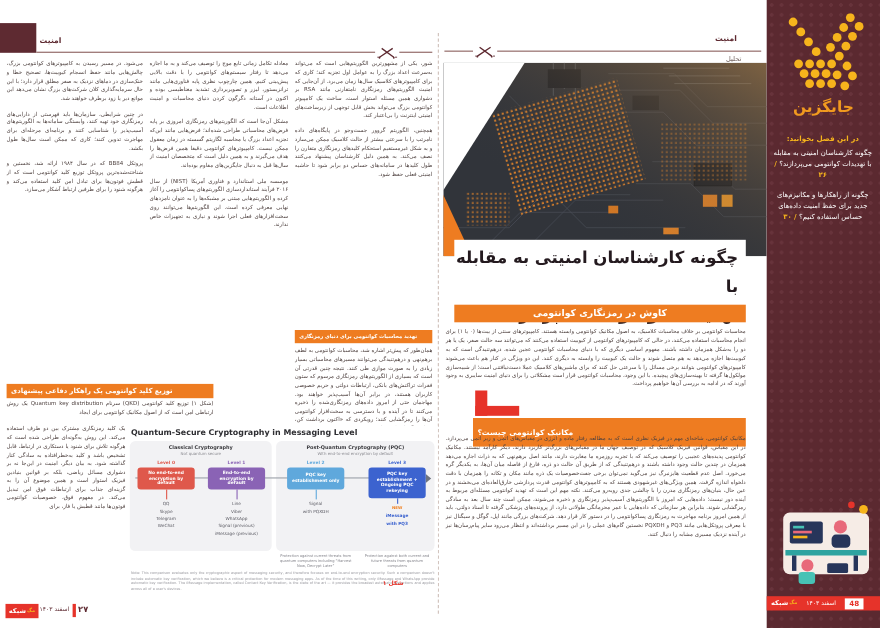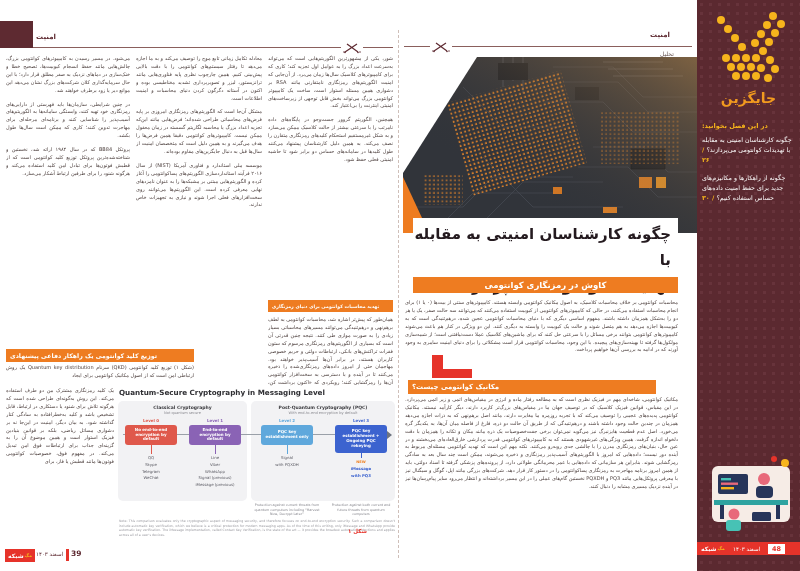--- a/index.html
+++ b/index.html
@@ -17,21 +17,21 @@
   .rule{height:1px;background:#8a5f5c;}
   .hchip{width:22px;height:15px;background:#fff;display:flex;align-items:center;justify-content:center;}
   .analysis{font-size:6px;color:#6b5a57;}
 
   
   .bodycol{font-size:5px;line-height:7.9px;color:#4e413f;overflow:hidden;}
   .orange-bar{background:#ee7c21;color:#fff;font-weight:bold;display:flex;align-items:center;
               justify-content:flex-end;padding:0 4px;box-sizing:border-box;}
   .qkd-bar{left:6px;top:349px;width:188px;height:13px;font-size:6.2px;}
   .sec2-bar{left:268px;top:300px;width:125px;height:12px;font-size:4.7px;}
-  .sec1-bar{left:408px;top:380px;width:248px;height:14px;font-size:7px;}
+  .sec1-bar{left:430px;top:380px;width:248px;height:26px;font-size:7px;}
 
   
   .headline-card{left:413px;top:218px;width:265px;height:58px;background:#fff;box-sizing:border-box;
                  padding:3px 7px 0 0;text-align:right;}
   .headline-card .h1{font-size:15px;line-height:26px;font-weight:bold;color:#241a1f;}
   .subtitle-band{left:413px;top:277px;width:265px;height:16px;background:#ee7c21;color:#fff;
                  font-weight:bold;font-size:8.5px;line-height:16px;text-align:center;}
   .redL{left:432px;top:355px;width:40px;height:23px;border-left:11px solid #e6332a;
         border-bottom:9px solid #e6332a;box-sizing:border-box;}
 
@@ -62,21 +62,21 @@
   .c-l0{background:#df584b;} .t-l0{color:#df584b;}
   .c-l1{background:#8a63b5;} .t-l1{color:#8a63b5;}
   .c-l2{background:#5fa8dc;} .t-l2{color:#5fa8dc;}
   .c-l3{background:#3c63cf;} .t-l3{color:#3c63cf;}
 
   
   .sidebar{left:697px;top:0;width:103px;height:571px;background:#5b2930;
            background-image:radial-gradient(#67333b 1.6px, rgba(0,0,0,0) 1.7px);
            background-size:9px 9px;}
   .side-title{left:697px;top:90px;width:103px;text-align:center;font-size:14px;font-weight:bold;color:#f19a1f;}
-  .toc{left:702px;top:122px;width:92px;text-align:left;}
+  .toc{left:702px;top:122px;width:92px;text-align:center;}
   .toc-title{color:#f6b41c;font-weight:bold;font-size:6.5px;margin-bottom:5px;}
   .toc-item{color:#ffffff;font-size:6.3px;line-height:10px;margin-bottom:8px;}
   .toc-item .pg{color:#f6b41c;font-weight:bold;}
 
   
   .logo-box{left:5px;top:549px;width:30px;height:13px;background:#e6332a;color:#fff;
             display:flex;align-items:center;justify-content:center;font-size:6px;font-weight:bold;}
   .logo-accent{color:#f6b41c;font-size:4.5px;margin-left:1px;}
   .issue-left{left:36px;top:551px;font-size:5.5px;color:#5e2a31;}
   .pagebar{left:66px;top:549px;width:2.5px;height:12px;background:#e6332a;}
@@ -192,21 +192,21 @@
     <div class="abs fig-foot">Note: This comparison evaluates only the cryptographic aspect of messaging security, and therefore focuses on end-to-end encryption security. Such a comparison doesn't include automatic key verification, which we believe is a critical protection for modern messaging apps. As of the time of this writing, only iMessage and WhatsApp provide automatic key verification. The iMessage implementation, called Contact Key Verification, is the state of the art — it provides the broadest automatic protections and applies across all of a user's devices.</div>
   </div>
   <div class="abs fig-caption fa">شکل ۱</div>
 
   <div class="abs logo-box fa">
     <span class="logo-accent">مگ</span>
     <span>شبکه</span>
   </div>
   <div class="abs issue-left fa">اسفند ۱۴۰۳</div>
   <div class="abs pagebar"></div>
-  <div class="abs pagenum-left fa">39</div>
+  <div class="abs pagenum-left fa">۲۷</div>
 
   <div class="abs rule" style="left:404px;top:46px;width:288px;"></div>
   <div class="abs hchip" style="left:430px;top:39px;">
     <svg viewBox="0 0 20 14" width="20" height="14">
       <path d="M3 11 L15 3 M5 3 L16 11" stroke="#5e2a31" stroke-width="1.2" fill="none"></path>
       <path d="M1 11 h2 M17 11 h2" stroke="#5e2a31" stroke-width="0.8"></path>
       <circle cx="3" cy="11.5" r="0.8" fill="#5e2a31"></circle>
         <circle cx="16" cy="11.5" r="0.8" fill="#5e2a31"></circle>
     </svg>
   </div>

